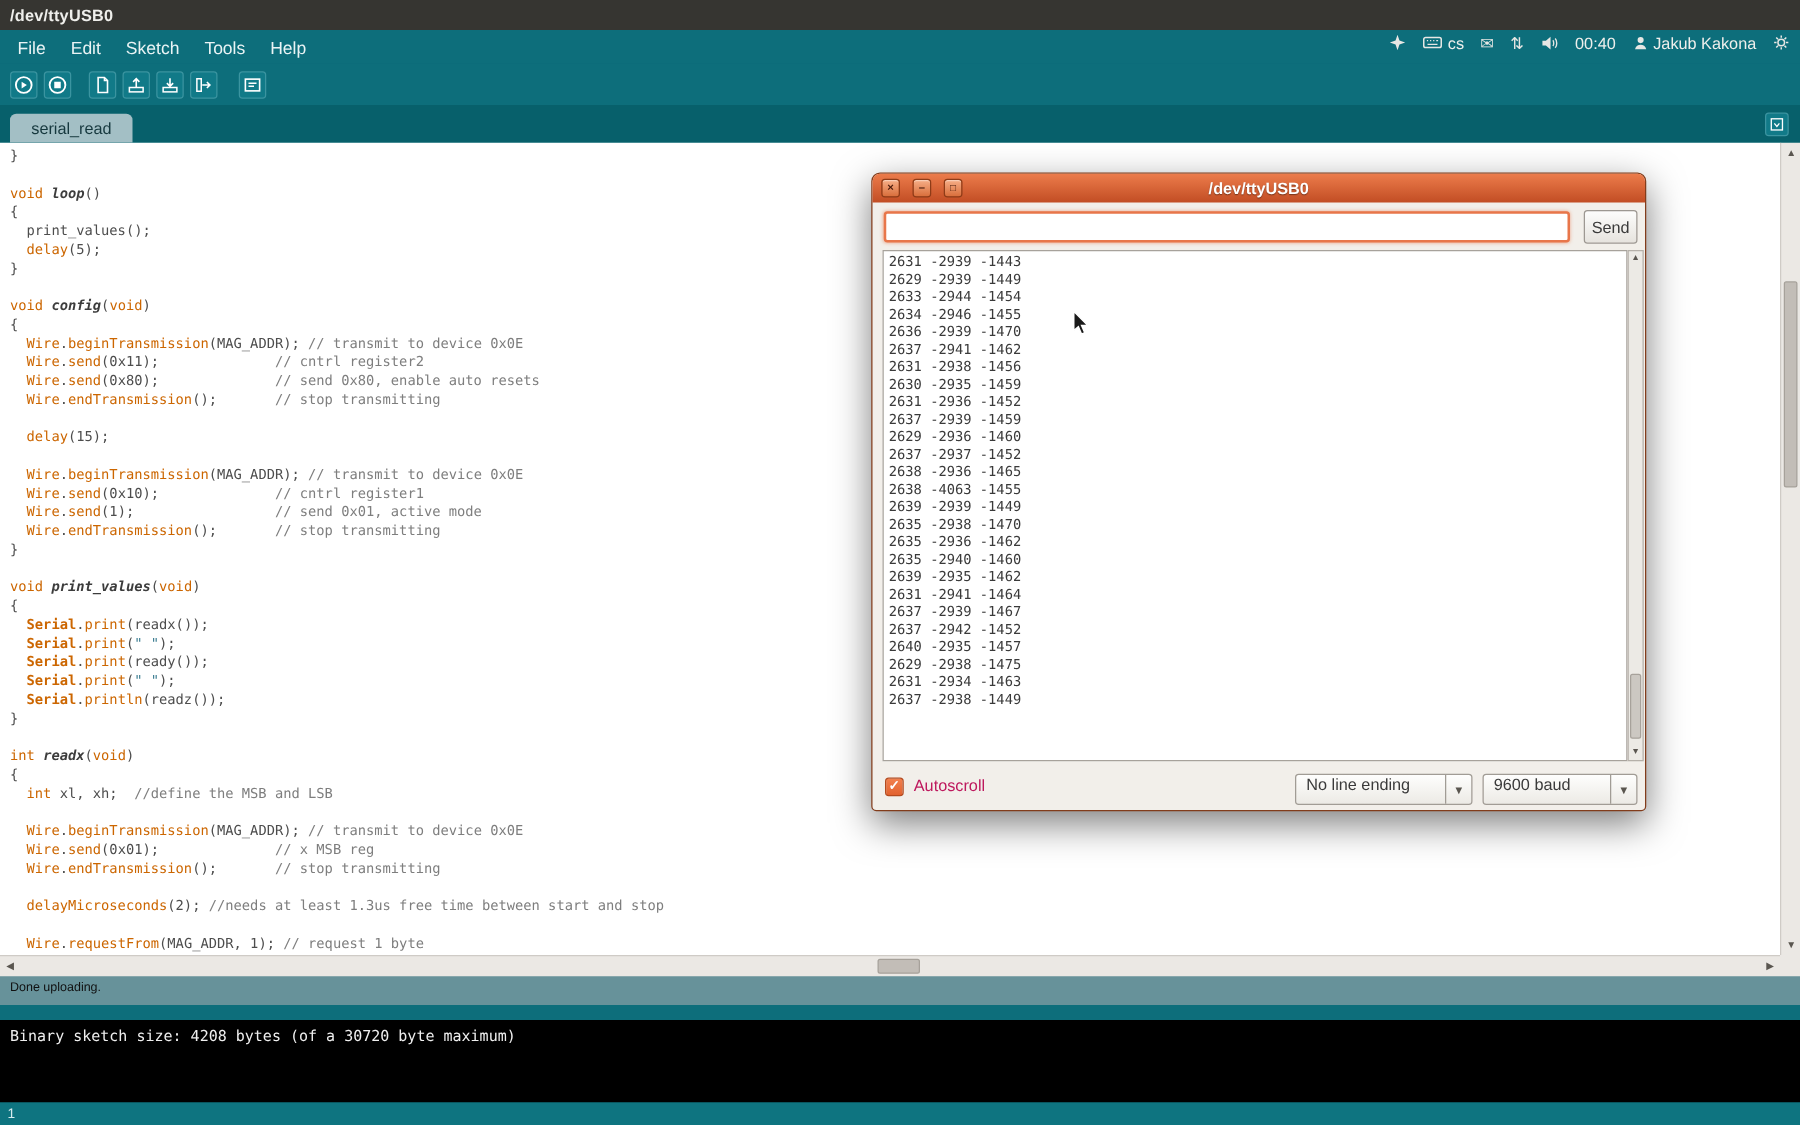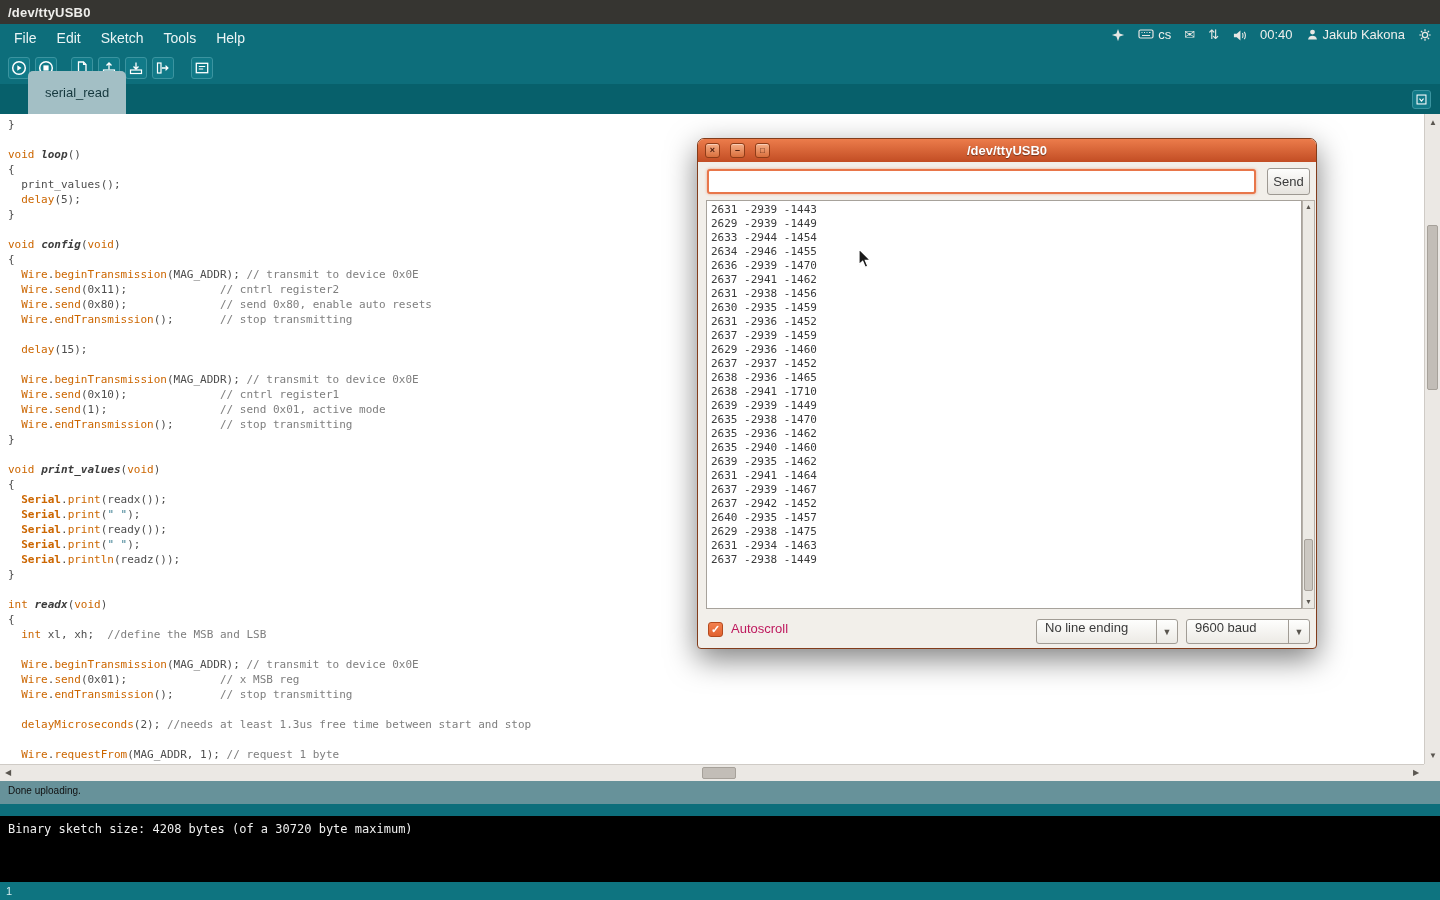--- a/index.html
+++ b/index.html
@@ -3,21 +3,21 @@
 <meta charset="utf-8">
 <style>
   * { margin:0; padding:0; box-sizing:border-box; }
   body { background:#555; font-family:"Liberation Sans", sans-serif; }
   .screen { position:relative; width:1440px; height:900px; overflow:hidden; background:#0d6e7b; }
 
   
   .gnome-panel { position:absolute; top:0; left:0; right:0; height:24px; background:#363531;
                  color:#efefec; display:flex; align-items:center; padding:0 8px; font-size:13px; z-index:40; }
   .panel-title { font-weight:bold; letter-spacing:.2px; }
-  .panel-right { margin-left:auto; display:flex; align-items:flex-end; gap:13px;margin-top:44px; }
+  .panel-right { margin-left:auto; display:flex; align-items:center; gap:13px;margin-top:44px; }
   .panel-ico { display:flex; align-items:center; color:#e7e7e4; font-size:13px; }
   .panel-ico svg { display:block; }
   .panel-text { font-size:13px; }
   .kbd-group { display:flex; align-items:center; gap:4px; }
 
   
   .menubar { position:absolute; top:24px; left:0; right:0; height:27px; background:#0d6e7b;
              display:flex; align-items:center; padding-left:4px; color:#eaf4f5; font-size:14px; z-index:5; }
   .menu-item { padding:4px 10px; cursor:default; }
 
@@ -26,22 +26,22 @@
              display:flex; align-items:center; padding-left:8px; gap:5px; z-index:5; }
   .tool-btn { width:22px; height:22px; border-radius:3px; background:#117a88; border:1px solid #3b94a0;
               display:flex; align-items:center; justify-content:center; }
   .tool-btn:nth-child(3){ margin-left:9px; }
   .tool-btn:nth-child(7){ margin-left:12px; }
   .tool-btn svg { display:block; }
 
   
   .tabstrip { position:absolute; top:84px; left:0; right:0; height:30px; background:#07606b;
               display:flex; align-items:flex-end; padding-left:8px; z-index:5; }
-  .tab-active { height:43px; background:#a3bfc5; border-radius:5px 5px 0 0; padding:0 17px;
-                display:flex; align-items:center; font-size:13px; color:#16383e;margin-left:20px; }
+  .tab-active { height:23px; background:#a3bfc5; border-radius:5px 5px 0 0; padding:0 17px;
+                display:flex; align-items:center; font-size:13px; color:#16383e; }
   .tab-menu-btn { position:absolute; right:9px; top:6px; width:19px; height:19px; border-radius:3px;
                   background:#117a88; border:1px solid #3b94a0; display:flex; align-items:center; justify-content:center; }
 
   
   .editor { position:absolute; top:114px; left:0; width:1424px; height:650px; background:#ffffff; overflow:hidden; z-index:1; }
   .code { font-family:"DejaVu Sans Mono", monospace; font-size:11px; line-height:15px; padding:3px 0 0 8px; }
   .code-line { white-space:pre; height:15px; }
   .tok-p { color:#4d4d4d; }
   .tok-k { color:#cc6600; }
   .tok-b { color:#cc6600; font-weight:bold; }
@@ -318,21 +318,21 @@
         <div class="serial-line">2634 -2946 -1455</div>
         <div class="serial-line">2636 -2939 -1470</div>
         <div class="serial-line">2637 -2941 -1462</div>
         <div class="serial-line">2631 -2938 -1456</div>
         <div class="serial-line">2630 -2935 -1459</div>
         <div class="serial-line">2631 -2936 -1452</div>
         <div class="serial-line">2637 -2939 -1459</div>
         <div class="serial-line">2629 -2936 -1460</div>
         <div class="serial-line">2637 -2937 -1452</div>
         <div class="serial-line">2638 -2936 -1465</div>
-        <div class="serial-line">2638 -2941 -1710</div>
+        <div class="serial-line">2638 -4063 -1455</div>
         <div class="serial-line">2639 -2939 -1449</div>
         <div class="serial-line">2635 -2938 -1470</div>
         <div class="serial-line">2635 -2936 -1462</div>
         <div class="serial-line">2635 -2940 -1460</div>
         <div class="serial-line">2639 -2935 -1462</div>
         <div class="serial-line">2631 -2941 -1464</div>
         <div class="serial-line">2637 -2939 -1467</div>
         <div class="serial-line">2637 -2942 -1452</div>
         <div class="serial-line">2640 -2935 -1457</div>
         <div class="serial-line">2629 -2938 -1475</div>

